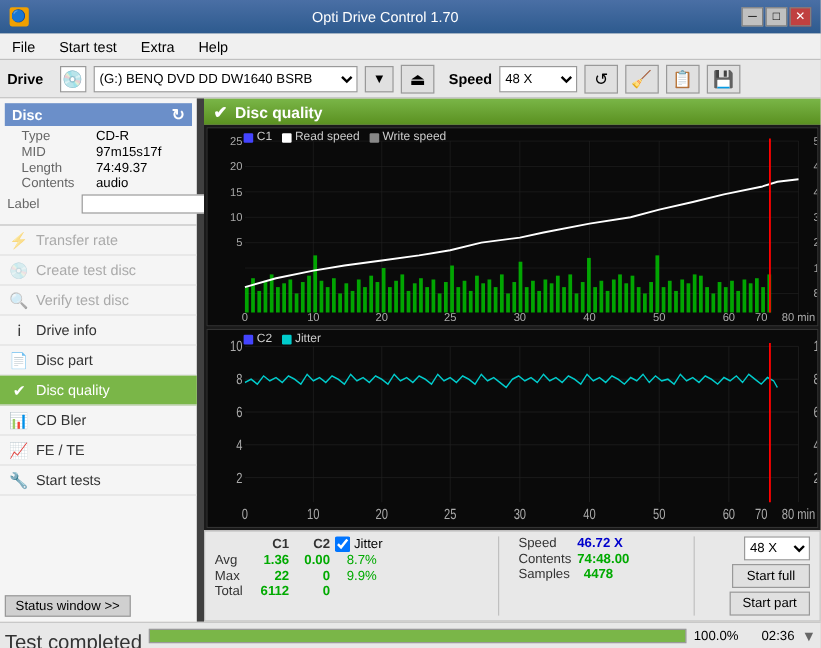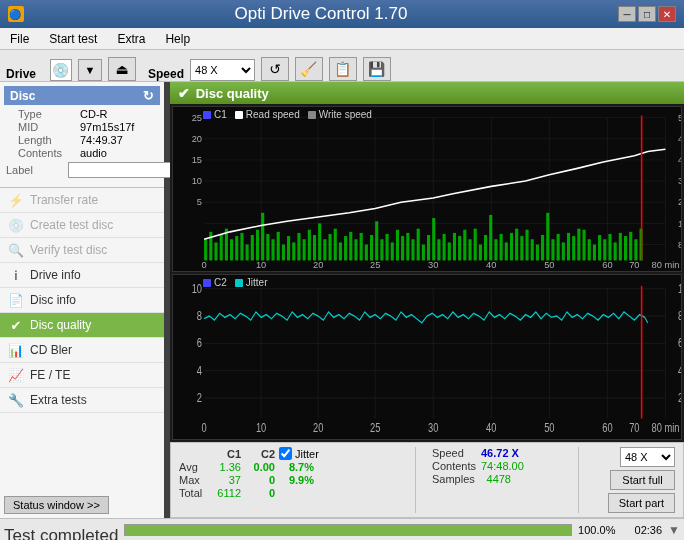--- a/index.html
+++ b/index.html
@@ -8,21 +8,21 @@
     
     .titlebar {
       background: linear-gradient(to bottom, #4a6fa5, #2d5a8e);
       color: white;
       height: 28px;
       display: flex;
       align-items: center;
       justify-content: space-between;
       padding: 0 8px;
     }
-    .titlebar-title { font-size: 17px; font-weight: normal; flex: 1; text-align: center; }
+    .titlebar-title { font-size: 12px; font-weight: normal; flex: 1; text-align: center; }
     .titlebar-icon { width: 16px; height: 16px; background: #f0a000; border-radius: 2px; font-size: 10px; display: flex; align-items: center; justify-content: center; }
     .titlebar-buttons { display: flex; gap: 2px; }
     .titlebar-btn { width: 18px; height: 16px; background: #c0c0c0; border: 1px solid #808080; font-size: 10px; display: flex; align-items: center; justify-content: center; cursor: pointer; color: black; }
     .titlebar-btn.close { background: #c04040; color: white; }
 
     
     .menubar {
       background: #f0f0f0;
       height: 22px;
       display: flex;
@@ -31,21 +31,21 @@
       border-bottom: 1px solid #c0c0c0;
       gap: 8px;
     }
     .menubar-item { padding: 2px 6px; font-size: 12px; cursor: pointer; }
 
     
     .drivebar {
       background: #e8e8e8;
       height: 32px;
       display: flex;
-      align-items: flex-end;
+      align-items: center;
       padding: 0 6px;
       gap: 6px;
       border-bottom: 1px solid #c0c0c0;
     }
     .drive-label { font-size: 12px; font-weight: bold; width: 38px; }
     .drive-icon { width: 22px; height: 22px; background: #fff; border: 1px solid #999; display: flex; align-items: center; justify-content: center; font-size: 14px; }
     .drive-select { height: 22px; font-size: 11px; border: 1px solid #999; background: white; min-width: 220px; }
     .arrow-btn { width: 24px; height: 22px; background: #e0e0e0; border: 1px solid #999; cursor: pointer; display: flex; align-items: center; justify-content: center; font-size: 11px; }
     .speed-label { font-size: 12px; font-weight: bold; margin-left: 6px; }
     .speed-select { height: 22px; font-size: 11px; border: 1px solid #999; background: white; width: 65px; }
@@ -173,23 +173,23 @@
       background: #e8e8e8;
       border: 1px solid #c0c0c0;
       display: flex;
       align-items: stretch;
       padding: 4px 8px;
       gap: 12px;
       font-size: 11px;
     }
     .stats-row { display: flex; gap: 4px; align-items: center; }
     .stats-label { color: #333; min-width: 28px; }
-    .stats-val { color: #00aa00; font-weight: normal; min-width: 30px; text-align: right; }
+    .stats-val { color: #00aa00; font-weight: bold; min-width: 30px; text-align: right; }
     .stats-val2 { color: #00aa00; font-weight: bold; min-width: 30px; text-align: right; }
-    .stats-val-jitter { color: #00aa00; font-weight: bold; min-width: 35px; text-align: right; }
+    .stats-val-jitter { color: #00aa00; font-weight: normal; min-width: 35px; text-align: right; }
     .checkbox-jitter { display: flex; align-items: center; gap: 3px; }
     .stats-divider { width: 1px; background: #c0c0c0; margin: 0 4px; }
     .stats-speed-label { color: #333; min-width: 45px; }
     .stats-speed-val { color: #0000cc; font-weight: bold; }
     .speed-select-small { height: 20px; font-size: 11px; border: 1px solid #999; background: white; width: 55px; }
     .start-btn {
       padding: 3px 10px;
       background: #e0e0e0;
       border: 1px solid #999;
       cursor: pointer;
@@ -229,20 +229,23 @@
 <div class="menubar">
   <span class="menubar-item">File</span>
   <span class="menubar-item">Start test</span>
   <span class="menubar-item">Extra</span>
   <span class="menubar-item">Help</span>
 </div>
 
 <div class="drivebar">
   <span class="drive-label">Drive</span>
   <div class="drive-icon">💿</div>
+  <select class="drive-select">
+    <option>(G:)  BENQ DVD DD DW1640 BSRB</option>
+  </select>
   <div class="arrow-btn">▼</div>
   <div class="toolbar-btn">⏏</div>
   <span class="speed-label">Speed</span>
   <select class="speed-select">
     <option>48 X</option>
     <option>32 X</option>
     <option>16 X</option>
   </select>
   <div class="toolbar-btn">↺</div>
   <div class="toolbar-btn">🧹</div>
@@ -295,37 +298,37 @@
       <div class="nav-item disabled">
         <span class="nav-icon">🔍</span>
         <span>Verify test disc</span>
       </div>
       <div class="nav-item">
         <span class="nav-icon">ℹ</span>
         <span>Drive info</span>
       </div>
       <div class="nav-item">
         <span class="nav-icon">📄</span>
-        <span>Disc info</span>
+        <span>Disc part</span>
       </div>
       <div class="nav-item active">
         <span class="nav-icon">✔</span>
         <span>Disc quality</span>
       </div>
       <div class="nav-item">
         <span class="nav-icon">📊</span>
         <span>CD Bler</span>
       </div>
       <div class="nav-item">
         <span class="nav-icon">📈</span>
         <span>FE / TE</span>
       </div>
       <div class="nav-item">
         <span class="nav-icon">🔧</span>
-        <span>Extra tests</span>
+        <span>Start tests</span>
       </div>
       <div class="sidebar-bottom">
         <button class="status-window-btn">Status window &gt;&gt;</button>
       </div>
     </div>
   </div>
 
   <div style="flex:1; display:flex; flex-direction:column; overflow:hidden;">
 
     <div class="quality-header">
@@ -562,21 +565,21 @@
           </div>
         </div>
         <div class="stats-row">
           <span class="stats-label">Avg</span>
           <span class="stats-val">1.36</span>
           <span class="stats-val2">0.00</span>
           <span class="stats-val-jitter">8.7%</span>
         </div>
         <div class="stats-row">
           <span class="stats-label">Max</span>
-          <span class="stats-val">37</span>
+          <span class="stats-val">22</span>
           <span class="stats-val2">0</span>
           <span class="stats-val-jitter">9.9%</span>
         </div>
         <div class="stats-row">
           <span class="stats-label">Total</span>
           <span class="stats-val">6112</span>
           <span class="stats-val2">0</span>
           <span class="stats-val-jitter"></span>
         </div>
       </div>

